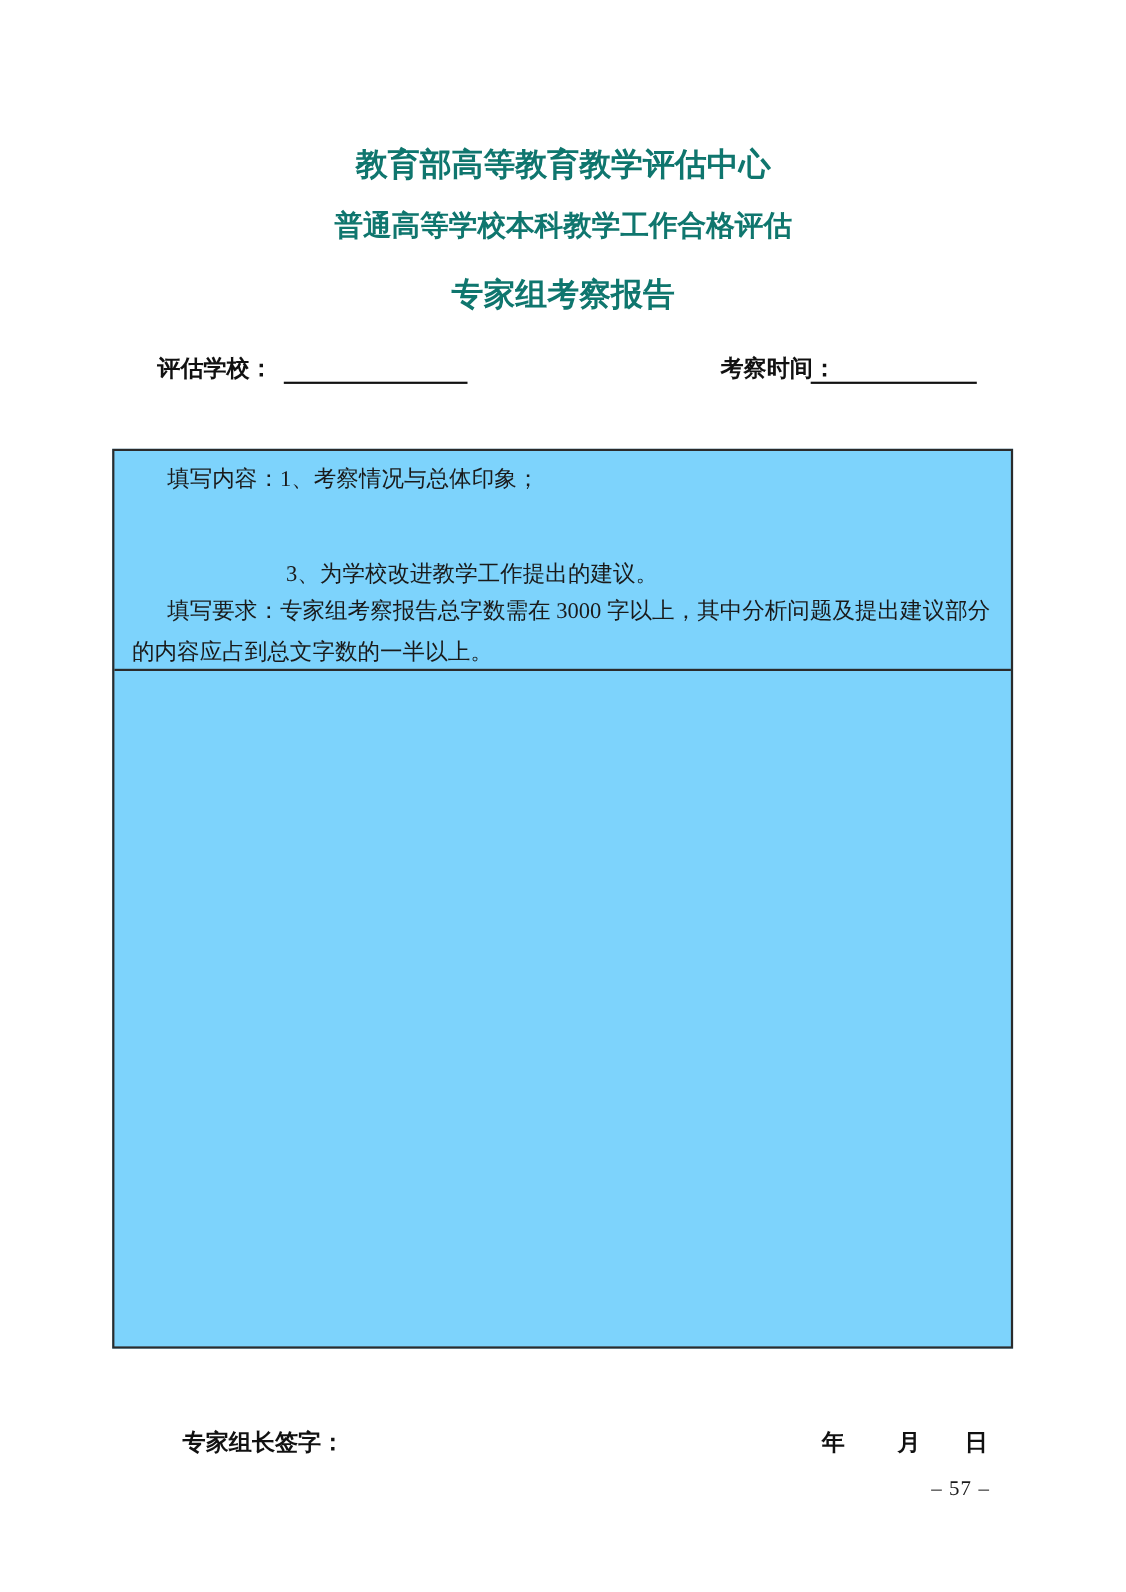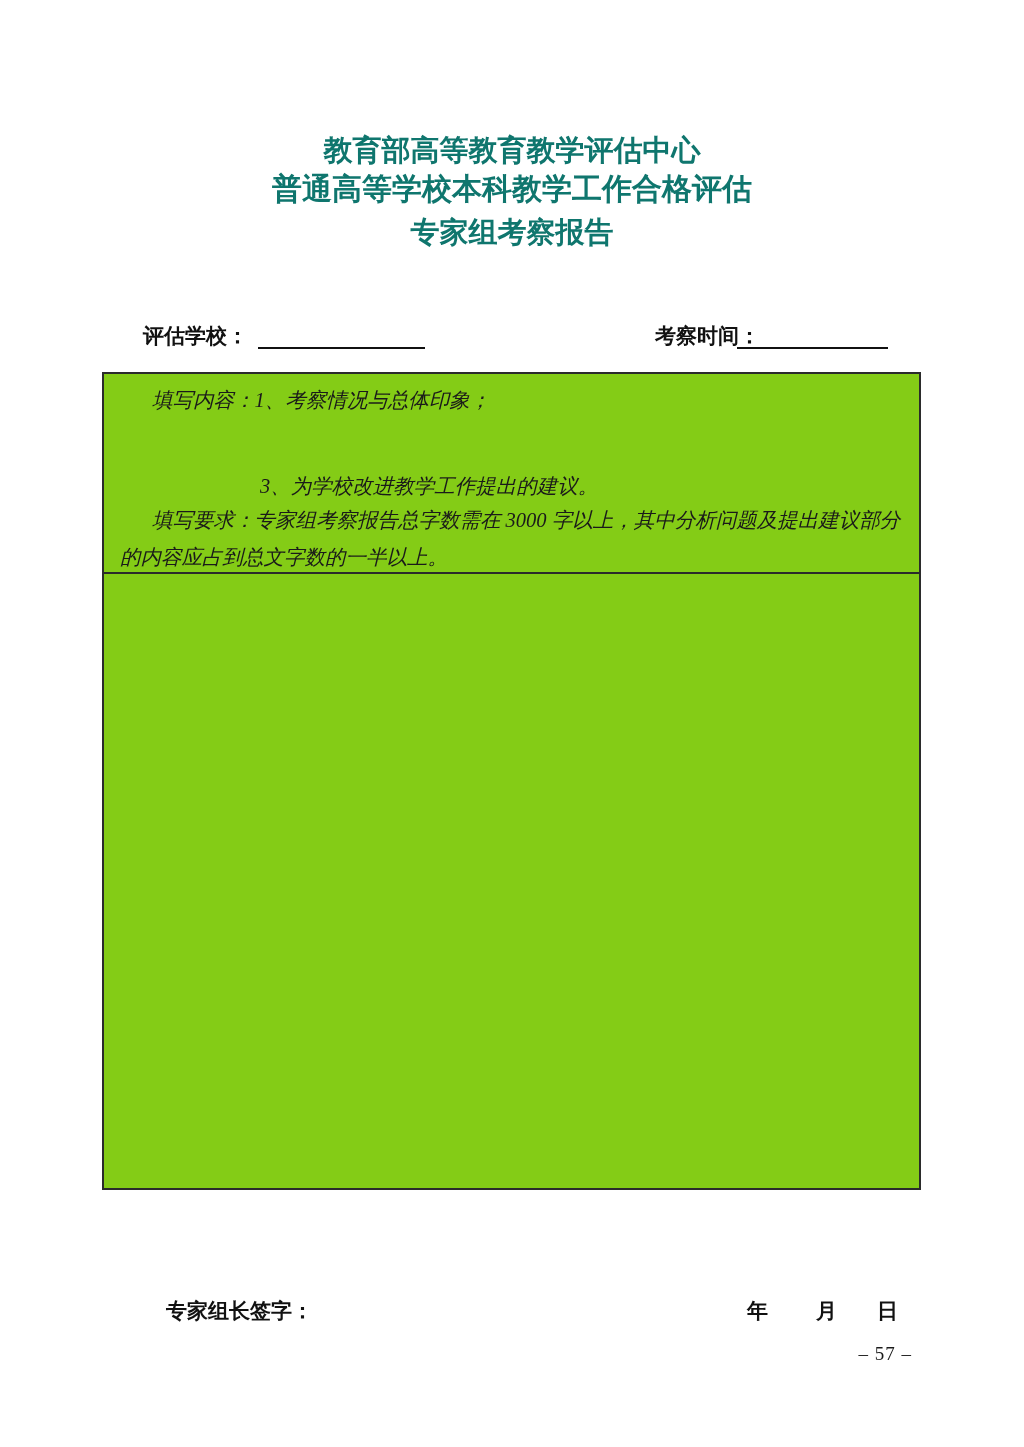--- a/index.html
+++ b/index.html
@@ -18,22 +18,22 @@
     position: absolute;
     top: 136px;
     left: 0;
     width: 100%;
     text-align: center;
     font-family: "Liberation Sans", "DejaVu Sans", sans-serif;
     font-weight: 700;
     color: #0f766e;
   }
   .title-line1 { font-size: 29px; line-height: 1; }
-  .title-line2 { font-size: 30px; line-height: 1; margin-top: 9px; }
-  .title-line3 { font-size: 29px; line-height: 1; margin-top: 14px; }
+  .title-line2 { font-size: 26px; line-height: 1; margin-top: 27px; }
+  .title-line3 { font-size: 29px; line-height: 1; margin-top: 36px; }
   
   .field-row { position: absolute; top: 323px; left: 0; width: 100%; height: 30px; }
   .field-label {
     position: absolute;
     font-family: "Liberation Sans", "DejaVu Sans", sans-serif;
     font-weight: 700;
     font-size: 21px;
     line-height: 26px;
     color: #111111;
   }
@@ -44,26 +44,25 @@
     top: 24px;
     height: 1px;
     border-bottom: 2px solid #111111;
   }
   .school-blank { left: 258px; width: 167px; }
   .time-blank   { left: 737px; width: 151px; }
   
   .main-box {
     position: absolute;
     left: 102px;
-    top: 372px;
+    top: 408px;
     width: 819px;
     height: 818px;
     border: 2px solid #2b2b2b;
-    background: #84cc16;
-    font-style: italic;
+    background: #7dd3fc;
   }
   .box-divider {
     position: absolute;
     left: 0;
     top: 198px;
     width: 100%;
     height: 0;
     border-top: 2px solid #2b2b2b;
   }
   .instr {
@@ -110,21 +109,21 @@
     font-weight: 700;
     font-size: 21px;
     color: #111111;
   }
   .year-label  { left: 731px; }
   .month-label { left: 800px; }
   .day-label   { left: 861px; }
   .page-number {
     position: absolute;
     top: 1343px;
-    right: 112px;
+    right: 124px;
     font-size: 19px;
     color: #1a1a1a;
     letter-spacing: 1px;
     white-space: nowrap;
   }
 </style>
 </head>
 <body>
 
 <div class="page">

